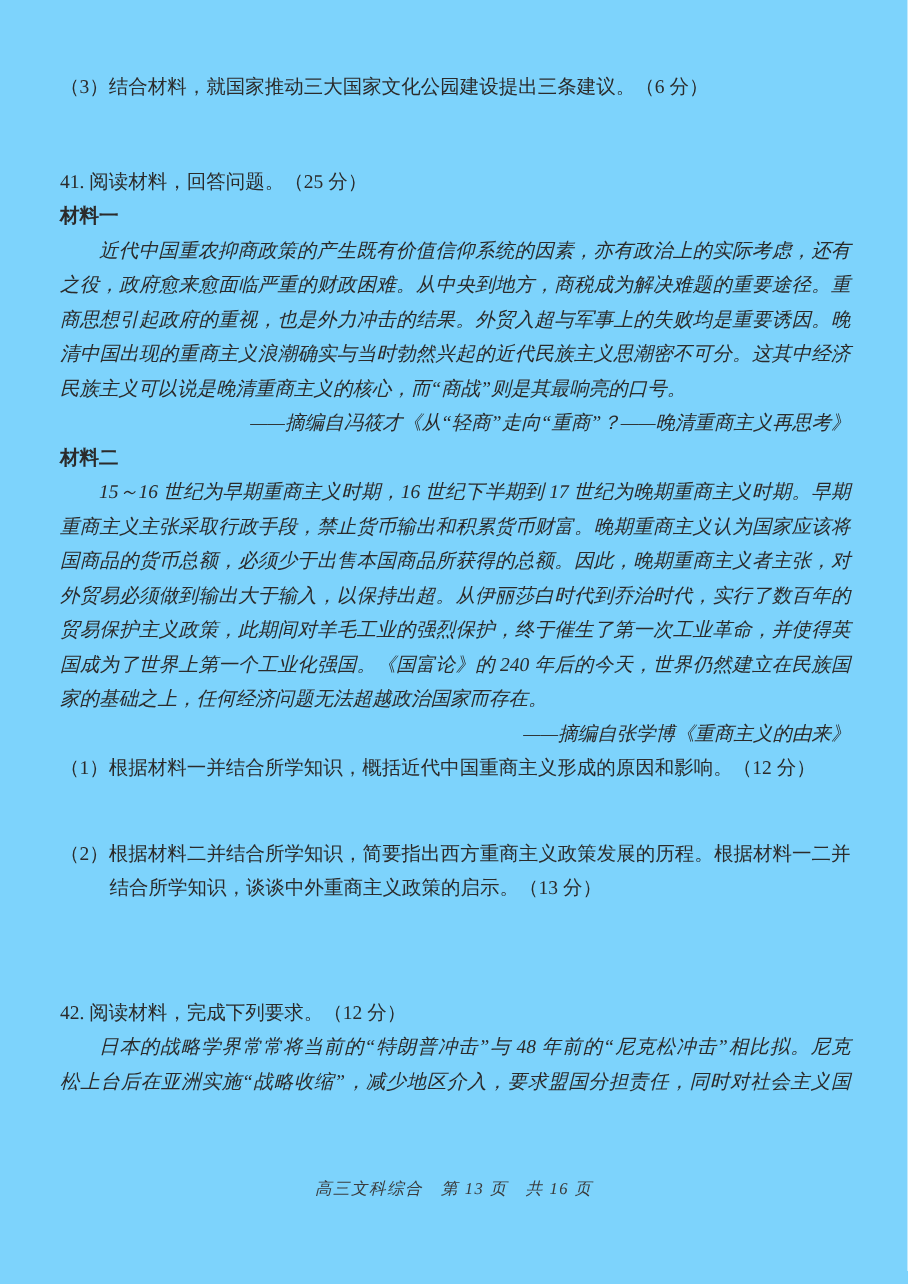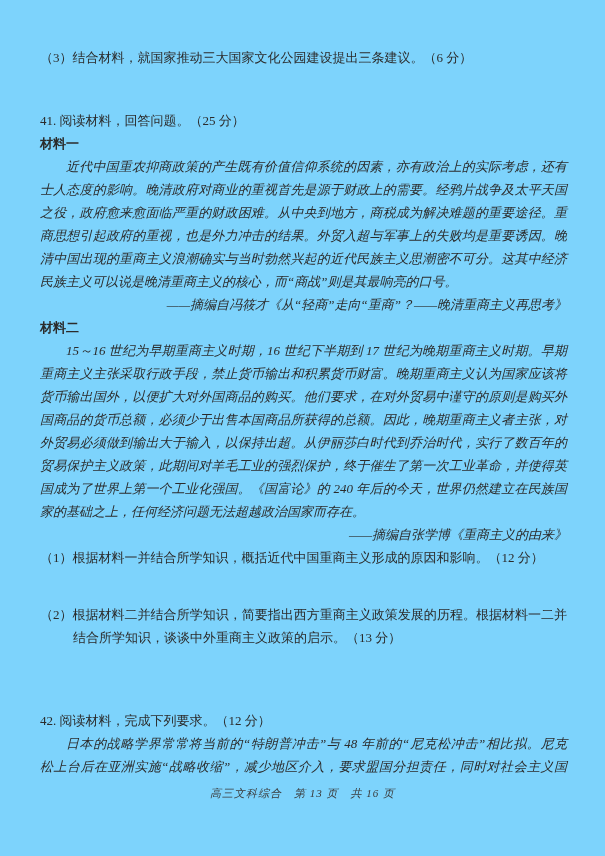--- a/index.html
+++ b/index.html
@@ -63,33 +63,31 @@
   <div class="content">
 
     <div class="t q gap-q40">（3）结合材料，就国家推动三大国家文化公园建设提出三条建议。（6 分）</div>
 
     <section>
       <div class="t q">41. 阅读材料，回答问题。（25 分）</div>
 
       <div class="t b">材料一</div>
       <div>
         <div class="t kai jl ind">近代中国重农抑商政策的产生既有价值信仰系统的因素，亦有政治上的实际考虑，还有</div>
-        <div class="t kai jl">士人态度的影响。晚清政府对商业的重视首先是源于财政上的需要。经鸦片战争及太平天国</div>
         <div class="t kai jl">之役，政府愈来愈面临严重的财政困难。从中央到地方，商税成为解决难题的重要途径。重</div>
         <div class="t kai jl">商思想引起政府的重视，也是外力冲击的结果。外贸入超与军事上的失败均是重要诱因。晚</div>
         <div class="t kai jl">清中国出现的重商主义浪潮确实与当时勃然兴起的近代民族主义思潮密不可分。这其中经济</div>
         <div class="t kai ll">民族主义可以说是晚清重商主义的核心，而“商战”则是其最响亮的口号。</div>
       </div>
       <div class="t kai src">——摘编自冯筱才《从“轻商”走向“重商”？——晚清重商主义再思考》</div>
 
       <div class="t b">材料二</div>
       <div>
         <div class="t kai jl ind">15～16 世纪为早期重商主义时期，16 世纪下半期到 17 世纪为晚期重商主义时期。早期</div>
         <div class="t kai jl">重商主义主张采取行政手段，禁止货币输出和积累货币财富。晚期重商主义认为国家应该将</div>
-        <div class="t kai jl">货币输出国外，以便扩大对外国商品的购买。他们要求，在对外贸易中谨守的原则是购买外</div>
         <div class="t kai jl">国商品的货币总额，必须少于出售本国商品所获得的总额。因此，晚期重商主义者主张，对</div>
         <div class="t kai jl">外贸易必须做到输出大于输入，以保持出超。从伊丽莎白时代到乔治时代，实行了数百年的</div>
         <div class="t kai jl">贸易保护主义政策，此期间对羊毛工业的强烈保护，终于催生了第一次工业革命，并使得英</div>
         <div class="t kai jl">国成为了世界上第一个工业化强国。《国富论》的 240 年后的今天，世界仍然建立在民族国</div>
         <div class="t kai ll">家的基础之上，任何经济问题无法超越政治国家而存在。</div>
       </div>
       <div class="t kai src">——摘编自张学博《重商主义的由来》</div>
 
       <div class="t q">（1）根据材料一并结合所学知识，概括近代中国重商主义形成的原因和影响。（12 分）</div>
 

